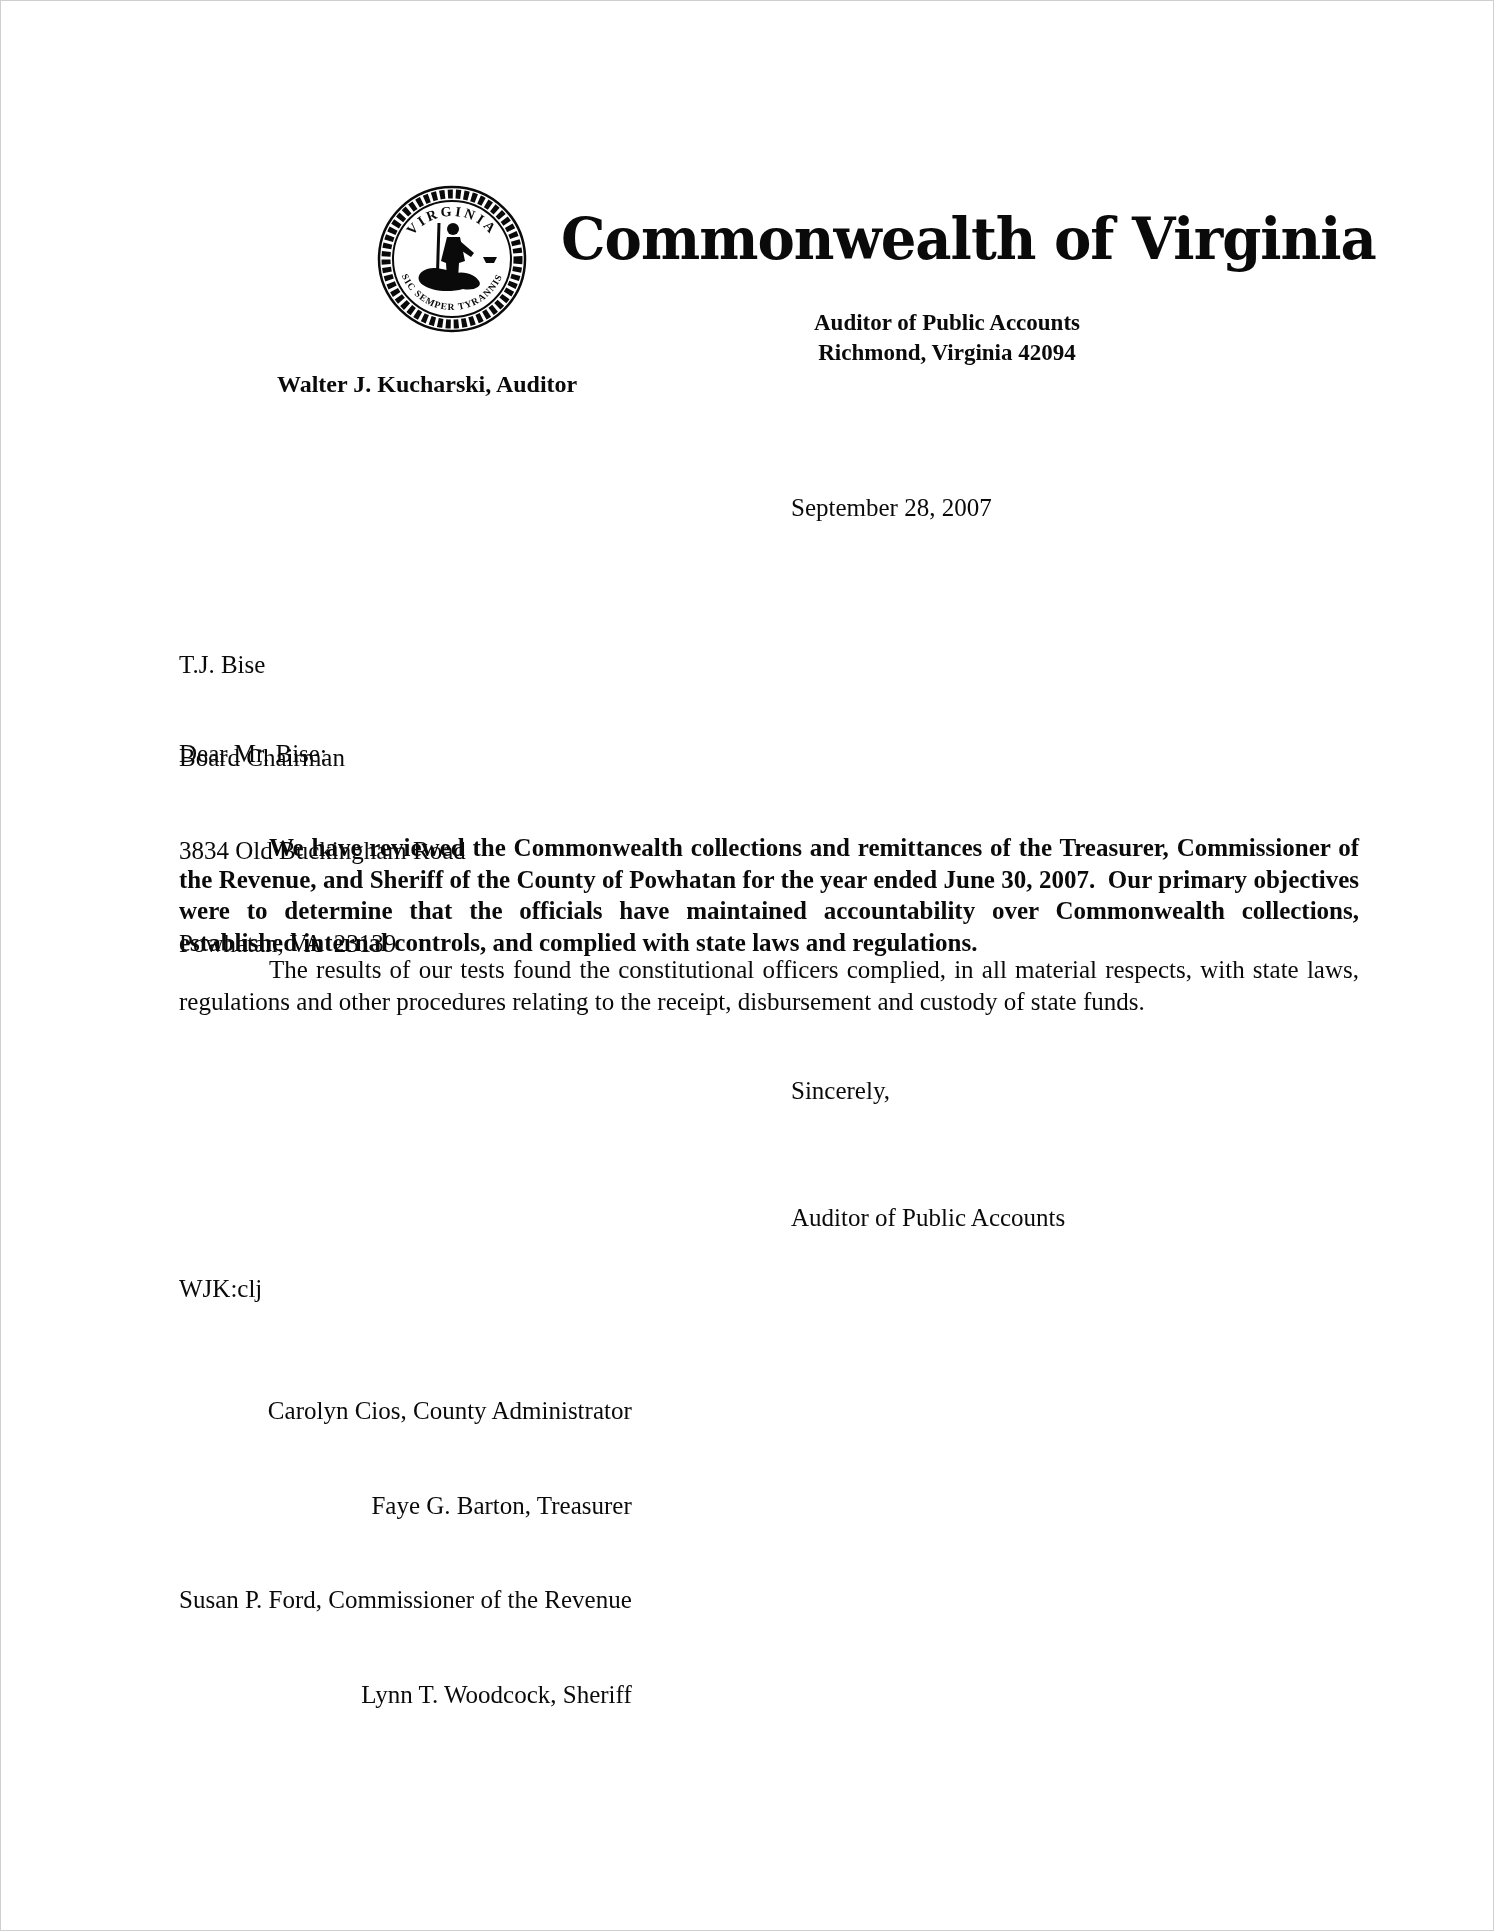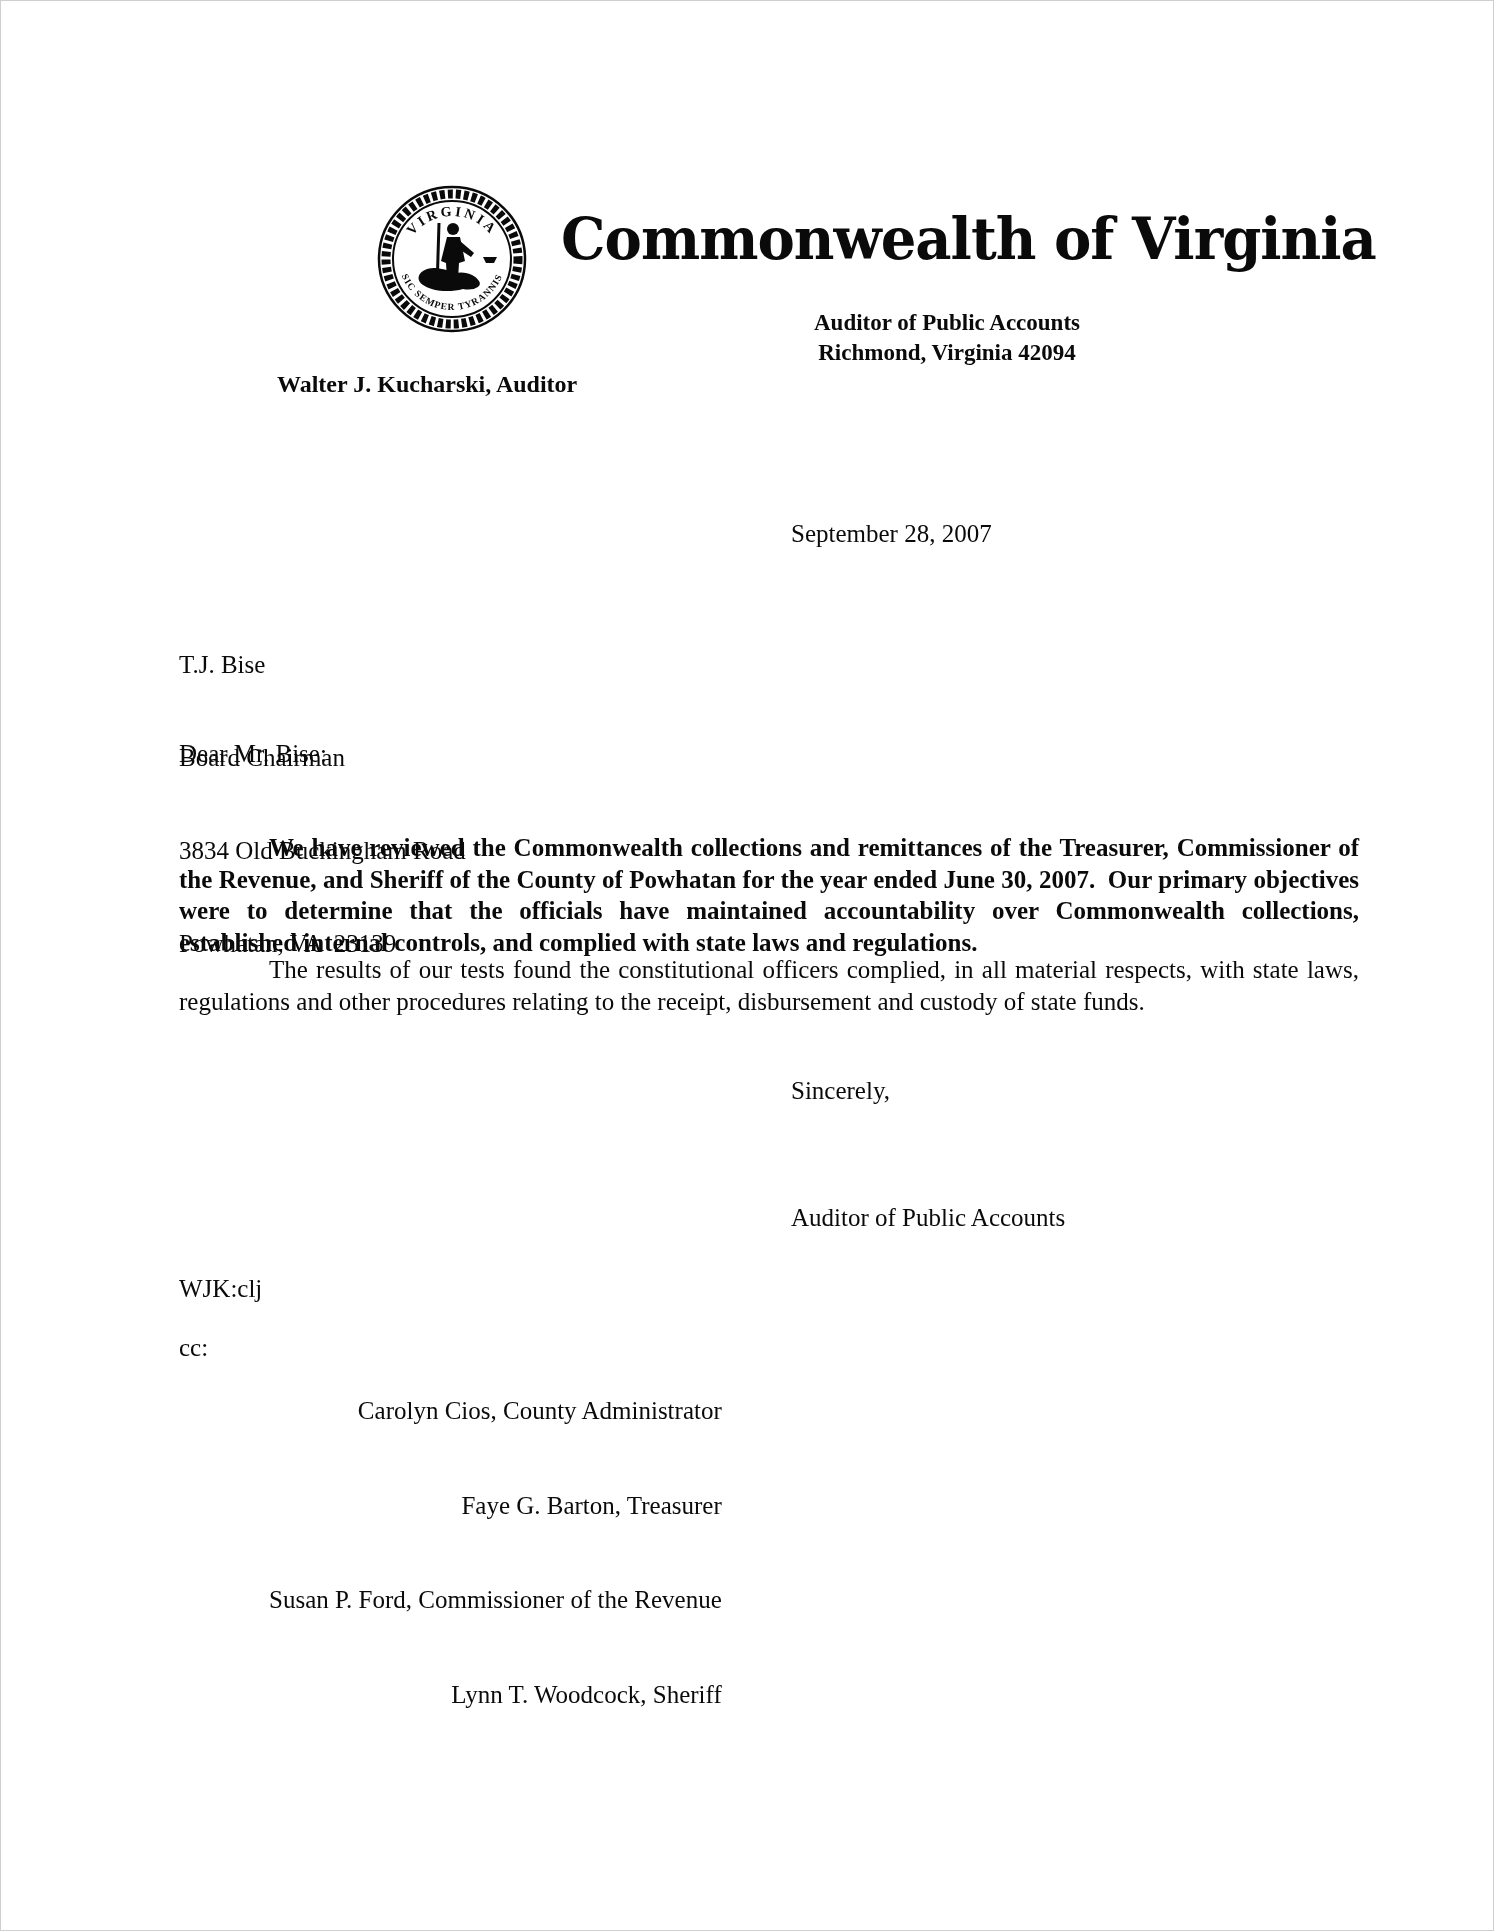--- a/index.html
+++ b/index.html
@@ -45,21 +45,21 @@
   .auditor-line {
     left: 276px; top: 368px; width: 380px;
     text-align: left;
     font-weight: bold;
     font-size: 24px;
     line-height: 30px;
     white-space: nowrap;
   }
 
   
-  .date-line  { left: 790px; top: 491px; font-size: 25px; line-height: 31px; margin-top: 26px; }
+  .date-line  { left: 790px; top: 491px; font-size: 25px; line-height: 31px; }
   .recipient  { left: 178px; top: 586px; font-size: 25px; line-height: 31px; white-space: pre; }
   .salutation { left: 178px; top: 737px; font-size: 25px; line-height: 31px; }
   .body-par {
     left: 178px; width: 1180px;
     font-size: 25px;
     line-height: 31.5px;
     text-align: justify;
     text-align-last: left;
     text-indent: 90px;
     margin: 0;
@@ -137,21 +137,20 @@
 
   <p class="abs body-par par-1">We have reviewed the Commonwealth collections and remittances of the Treasurer, Commissioner of the Revenue, and Sheriff of the County of Powhatan for the year ended June 30, 2007.  Our primary objectives were to determine that the officials have maintained accountability over Commonwealth collections, established internal controls, and complied with state laws and regulations.</p>
   <p class="abs body-par par-2">The results of our tests found the constitutional officers complied, in all material respects, with state laws, regulations and other procedures relating to the receipt, disbursement and custody of state funds.</p>
 
   <div class="abs closing">Sincerely,</div>
   <div class="abs sig-title">Auditor of Public Accounts</div>
 
   <div class="abs reference">WJK:clj</div>
 
   <div class="abs cc-row">
-    <div class="cc-label">cc:</div>
     <div class="cc-list">
       <div>Carolyn Cios, County Administrator</div>
       <div>Faye G. Barton, Treasurer</div>
       <div>Susan P. Ford, Commissioner of the Revenue</div>
       <div>Lynn T. Woodcock, Sheriff</div>
     </div>
   </div>
 
 </div>
 

